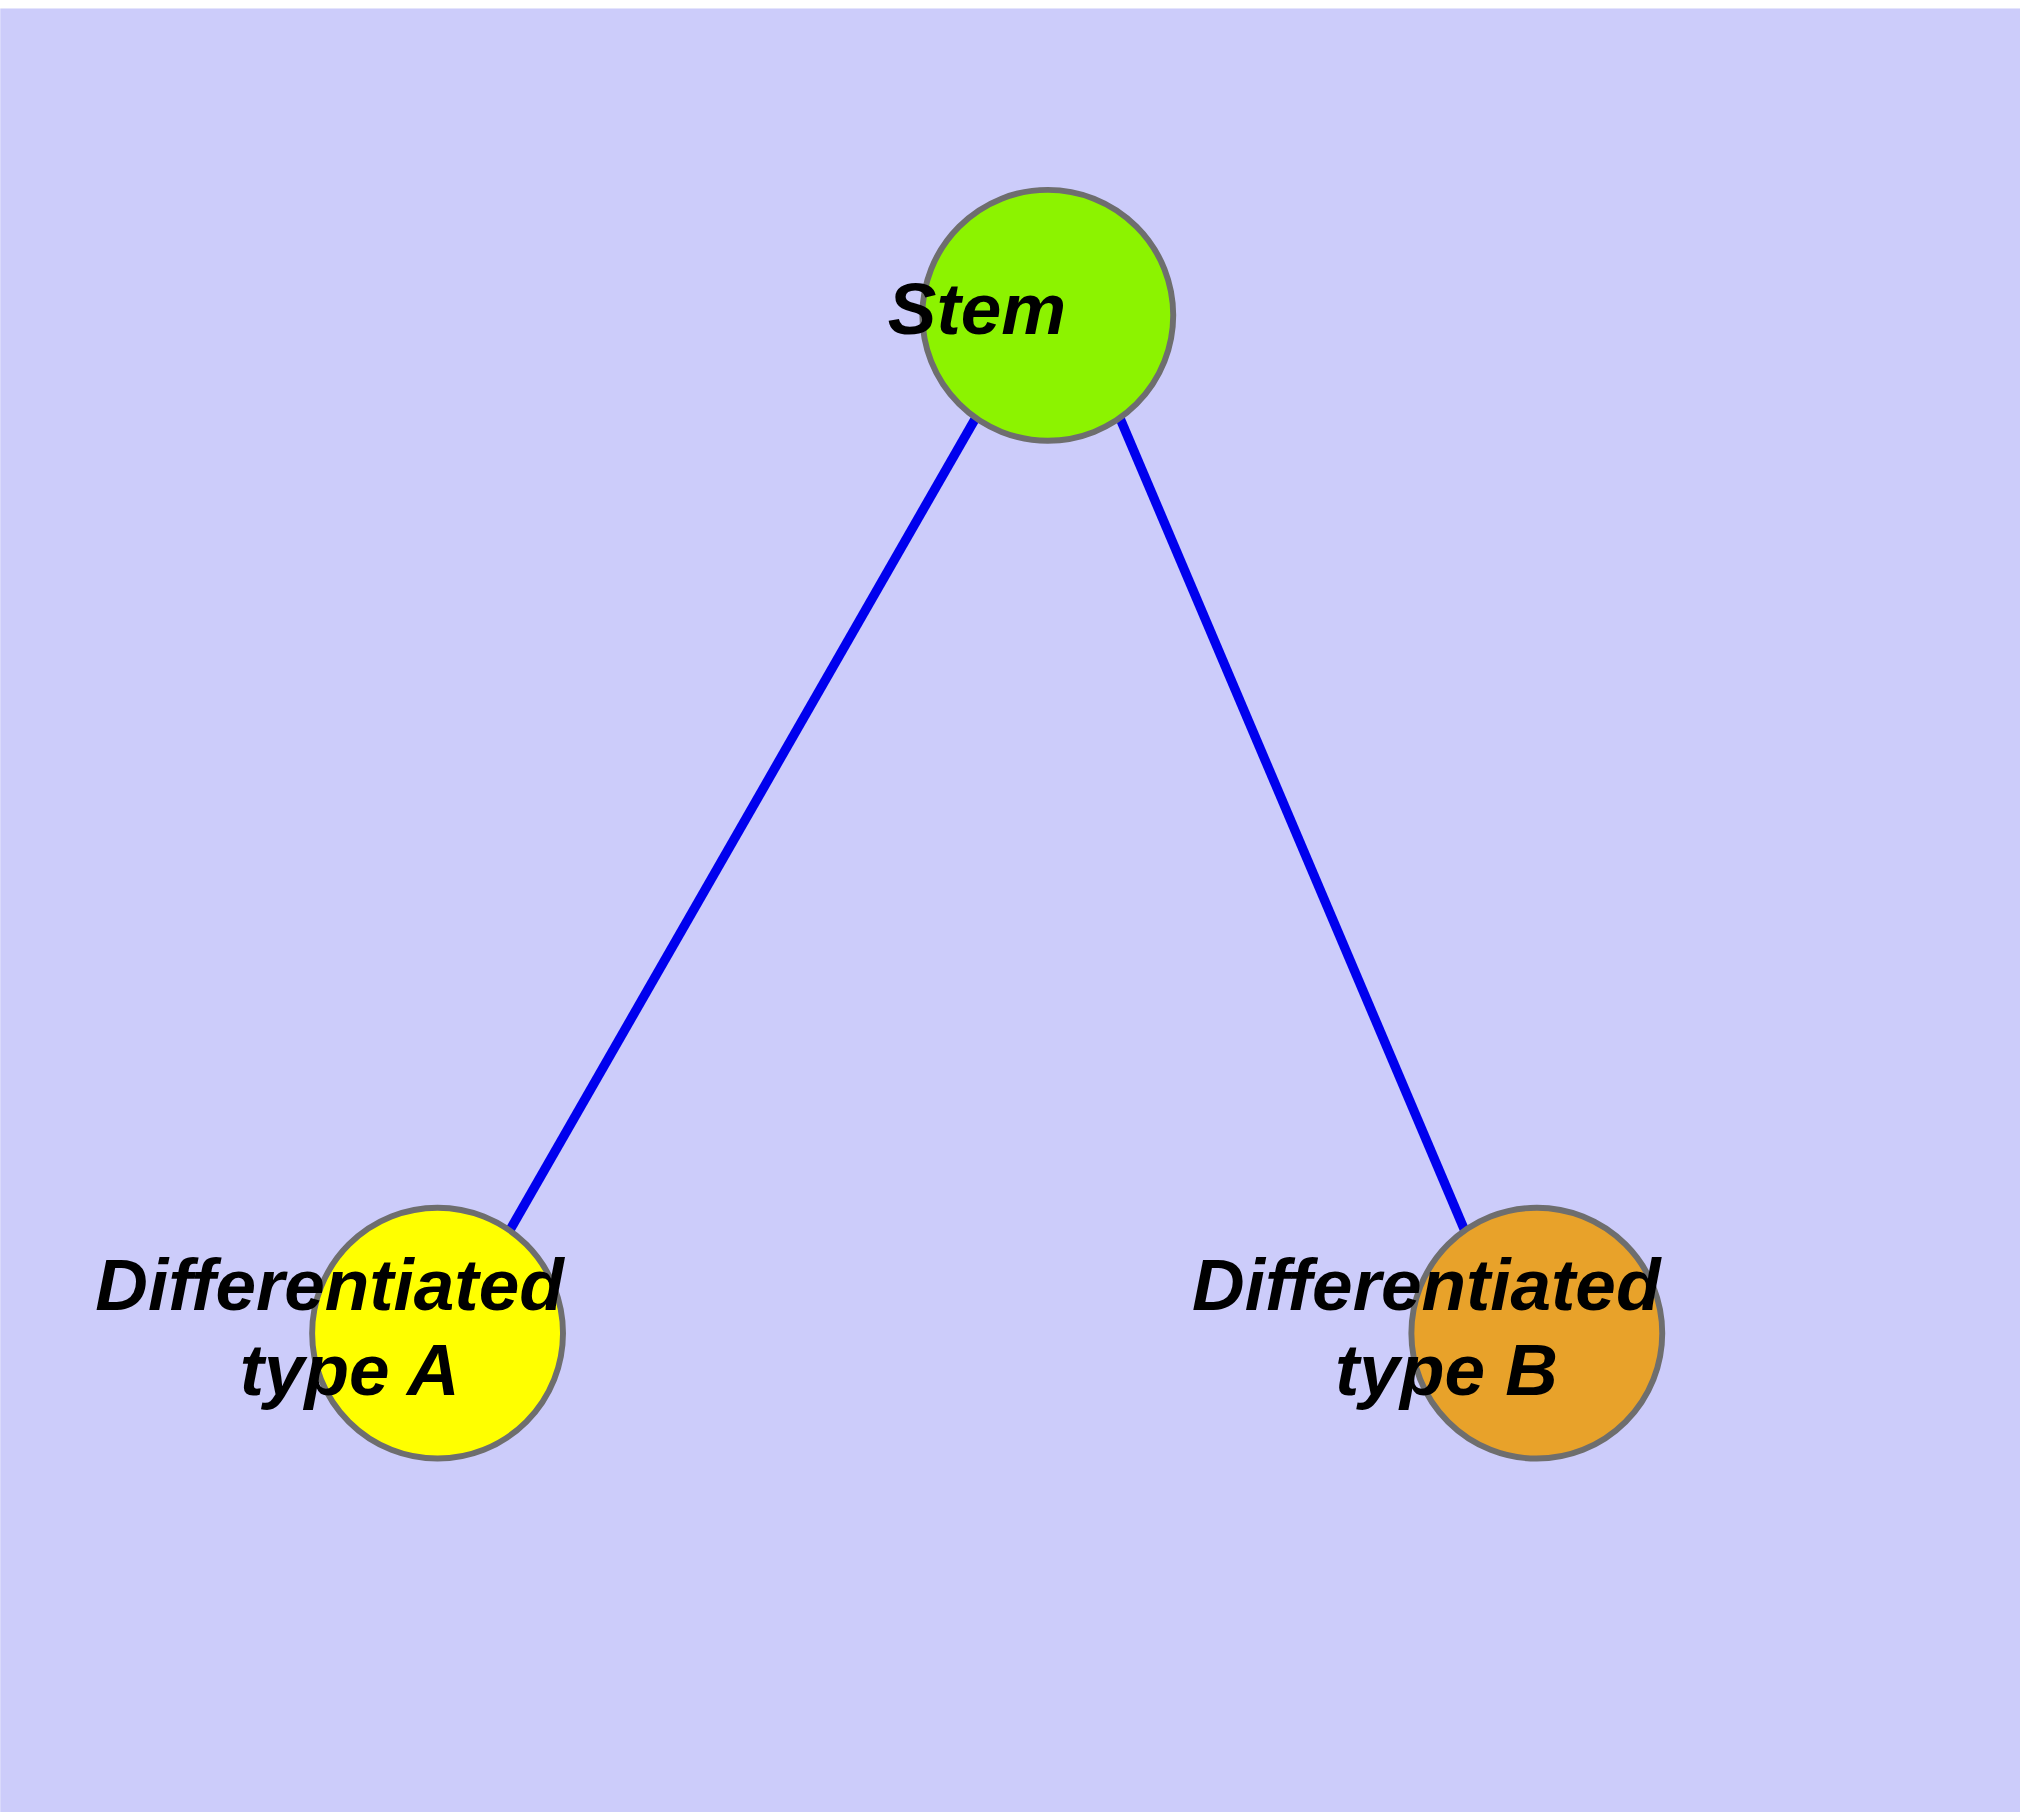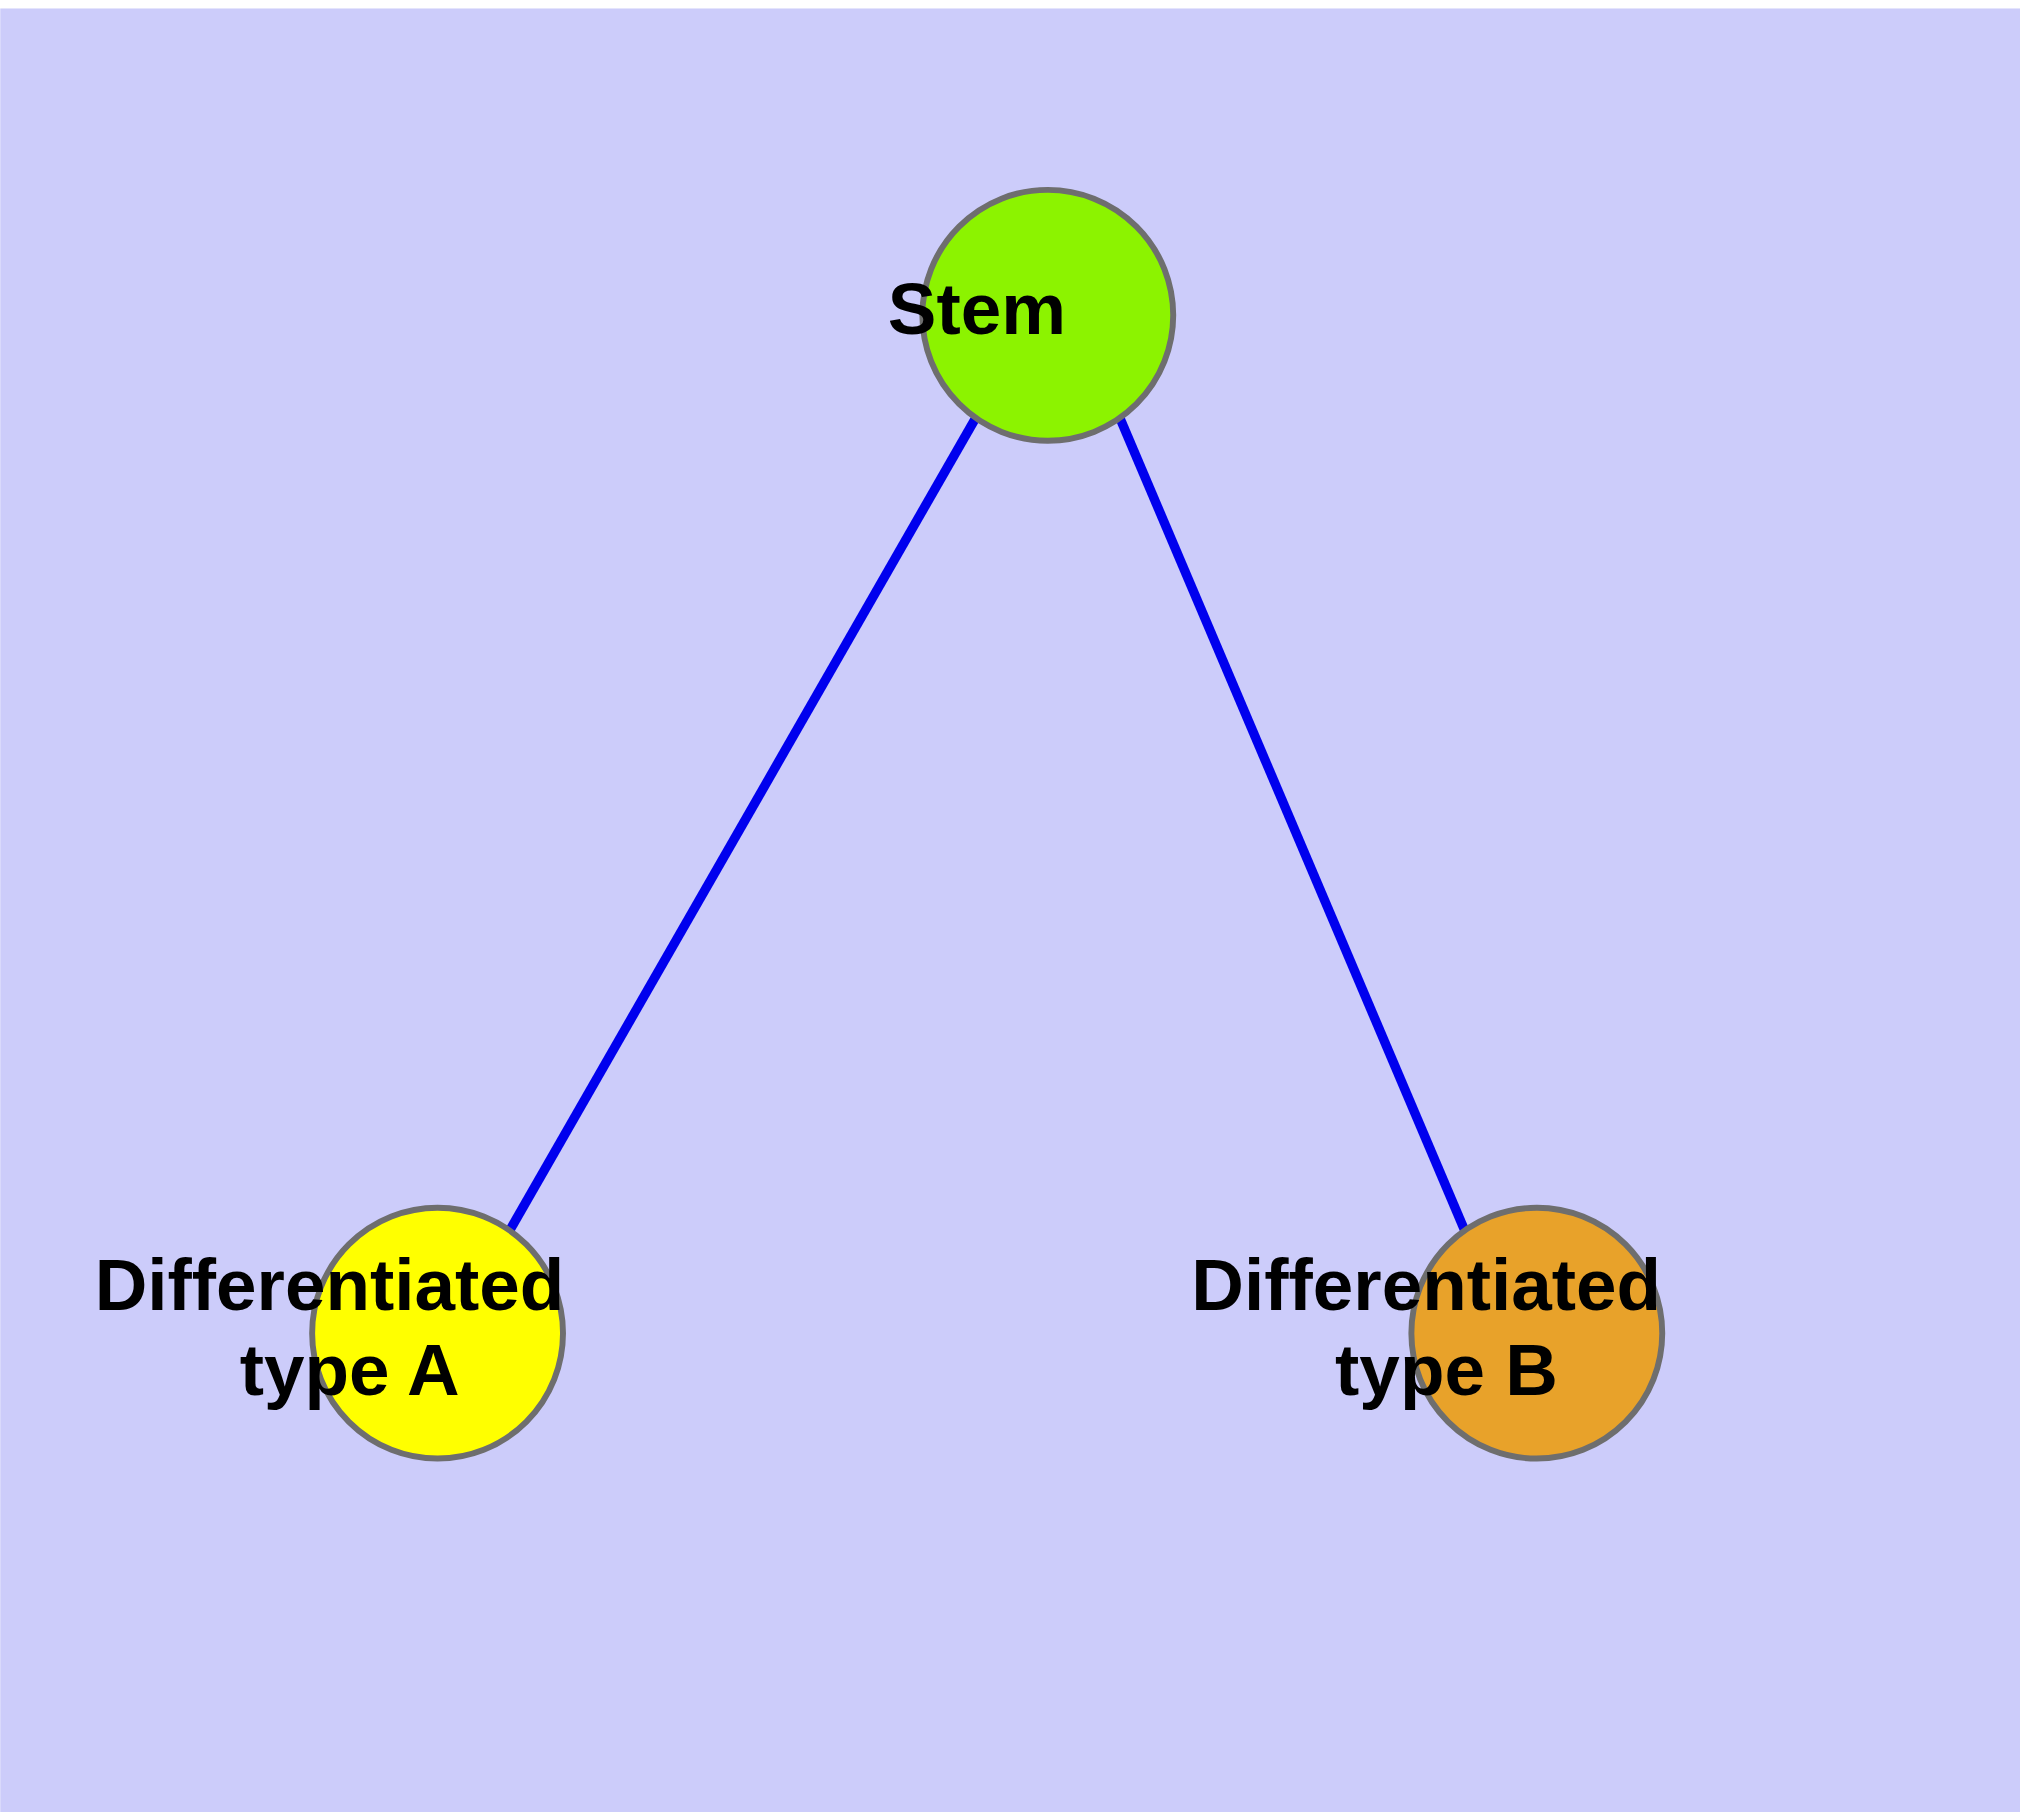--- a/index.html
+++ b/index.html
@@ -12,20 +12,21 @@
     width: 2021px;
     height: 1812px;
     overflow: hidden;
     font-family: "Liberation Sans", sans-serif;
   }
   #graph-canvas {
     position: relative;
     width: 2021px;
     height: 1812px;
     background: #ffffff;
+    font-style: italic;
   }
   #graph-svg {
     position: absolute;
     top: 0;
     left: 0;
     width: 2021px;
     height: 1812px;
     display: block;
   }
   .node-label {

